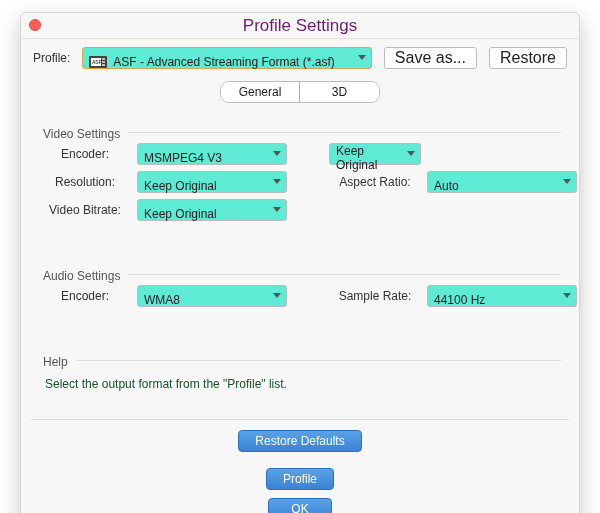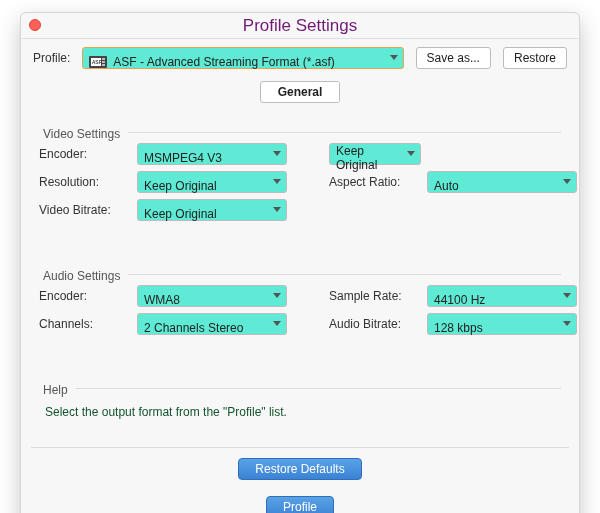--- a/index.html
+++ b/index.html
@@ -64,41 +64,40 @@
   }
   .btn {
     background: #fff;
     border: 1px solid #bcbcbc;
     border-radius: 3px;
     height: 22px;
     padding: 0 10px;
     display: inline-flex;
     align-items: center;
     justify-content: center;
-    font-size: 12px;
+    font-size: 16px;
     cursor: default;
   }
   .profile-select { flex: 1; }
   .profile-icon {
     width: 18px; height: 14px;
     margin-right: 6px;
     display: inline-block;
   }
   .tabs {
     display: flex;
     justify-content: center;
     margin: 10px 0 14px 0;
   }
   .segment {
     display: flex;
     border: 1px solid #bcbcbc;
-    border-radius: 3px;
+    border-radius: 9px;
     overflow: hidden;
     height: 22px;
-    font-weight: bold;
   }
   .segment .tab {
     width: 80px;
     display: flex; align-items: center; justify-content: center;
     background: #fff;
     font-size: 12px;
   }
   .segment .tab + .tab { border-left: 1px solid #bcbcbc; }
   .segment .tab.active { border: 1px solid #e8a24a; margin: -1px; z-index: 1; border-radius: 3px 0 0 3px; }
   .segment .tab.active + .tab { }
@@ -111,21 +110,21 @@
   .legend-row { display:flex; align-items:center; gap:8px; margin-top:18px;}
   .legend-row .line { flex:1; height:1px; background:#dcdcdc; }
 
   .row2 {
     display: grid;
     grid-template-columns: 92px 150px 30px 92px 150px;
     align-items: center;
     gap: 8px 6px;
     margin-bottom: 6px;
   }
-  .row2 .fieldlbl { text-align: left; color:#333; }
+  .row2 .fieldlbl { text-align: center; color:#333; }
   .gap { height: 18px; }
 
   .help-text {
     color: #14532d;
     margin: 6px 0 28px 6px;
   }
 
   .footer {
     border-top: 1px solid #dcdcdc;
     margin: 26px 10px 0 10px;
@@ -182,20 +181,23 @@
     <div class="btn">
         <span>Restore</span>
       </div>
   </div>
 
   <div class="tabs">
     <div class="segment">
       <div class="tab active">
           <span>General</span>
         </div>
+      <div class="tab">
+          <span>3D</span>
+        </div>
     </div>
   </div>
 
   <div class="body">
 
     <div class="legend-row">
       <span class="grp-label">Video Settings</span>
       <div class="line"></div>
     </div>
 
@@ -265,37 +267,20 @@
       <span></span>
       <span class="fieldlbl">Sample Rate:</span>
       <div class="select">
         <span>44100 Hz</span>
         <span class="chev"><svg class="chev-icon" viewBox="0 0 10 10">
               <polygon points="1,3 9,3 5,8"></polygon>
             </svg></span>
       </div>
     </div>
 
-    <div class="row2">
-      <span class="fieldlbl">Channels:</span>
-      <div class="select">
-        <span>2 Channels Stereo</span>
-        <span class="chev"><svg class="chev-icon" viewBox="0 0 10 10">
-              <polygon points="1,3 9,3 5,8"></polygon>
-            </svg></span>
-      </div>
-      <span></span>
-      <span class="fieldlbl">Audio Bitrate:</span>
-      <div class="select">
-        <span>128 kbps</span>
-        <span class="chev"><svg class="chev-icon" viewBox="0 0 10 10">
-              <polygon points="1,3 9,3 5,8"></polygon>
-            </svg></span>
-      </div>
-    </div>
 
     <div class="gap"></div>
 
     <div class="legend-row">
       <span class="grp-label">Help</span>
       <div class="line"></div>
     </div>
     <div class="help-text">Select the output format from the "Profile" list.</div>
 
   </div>

